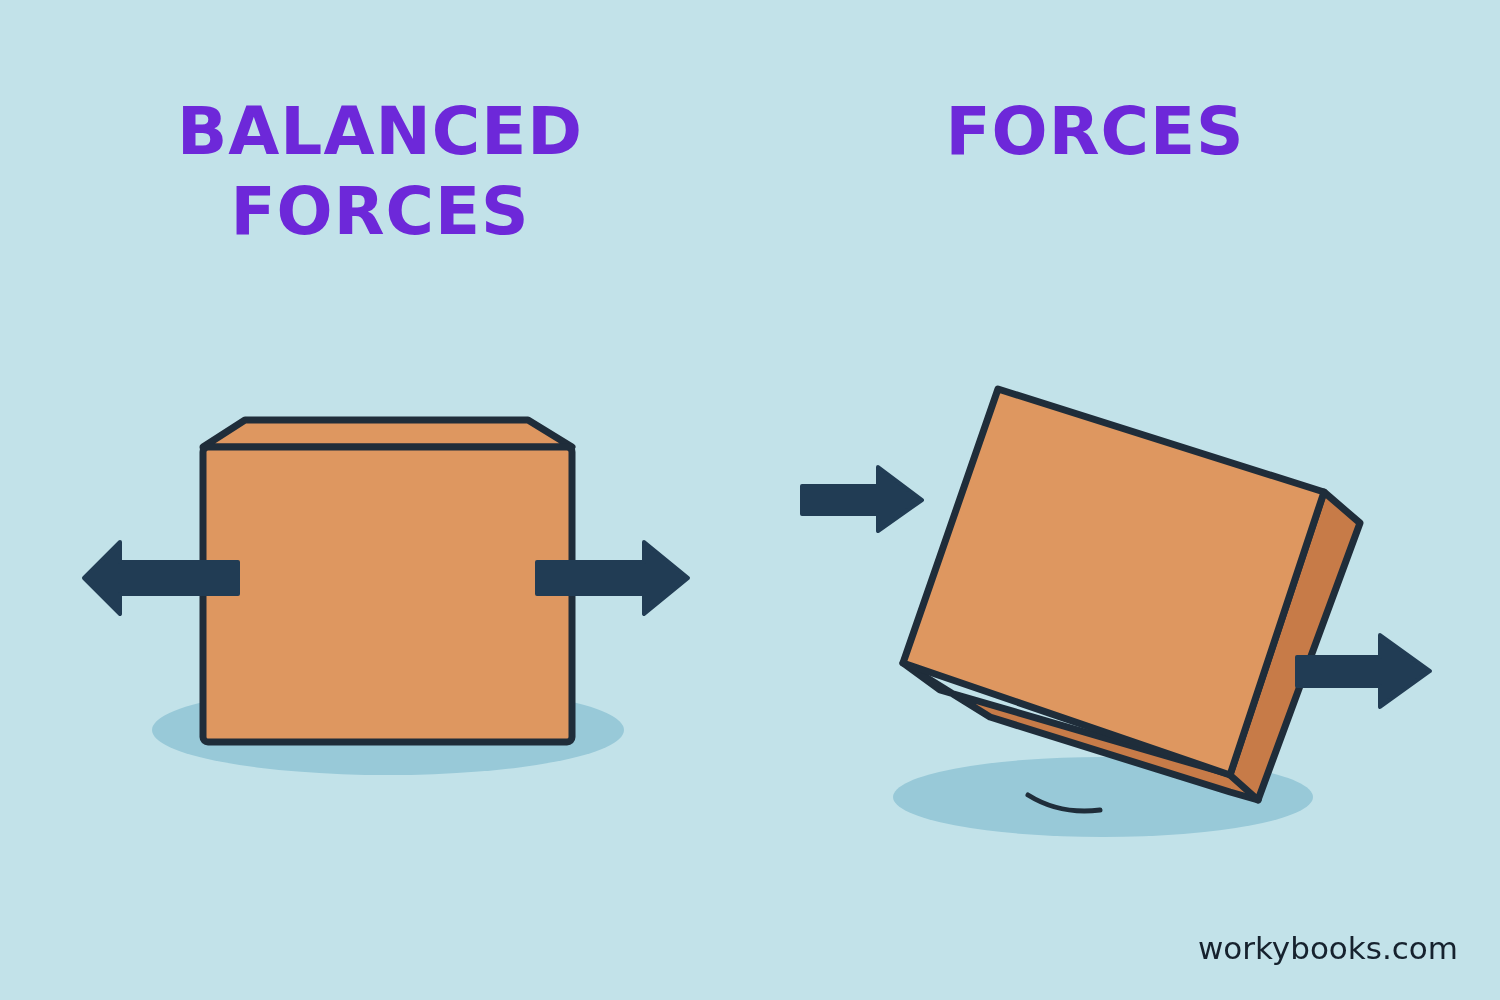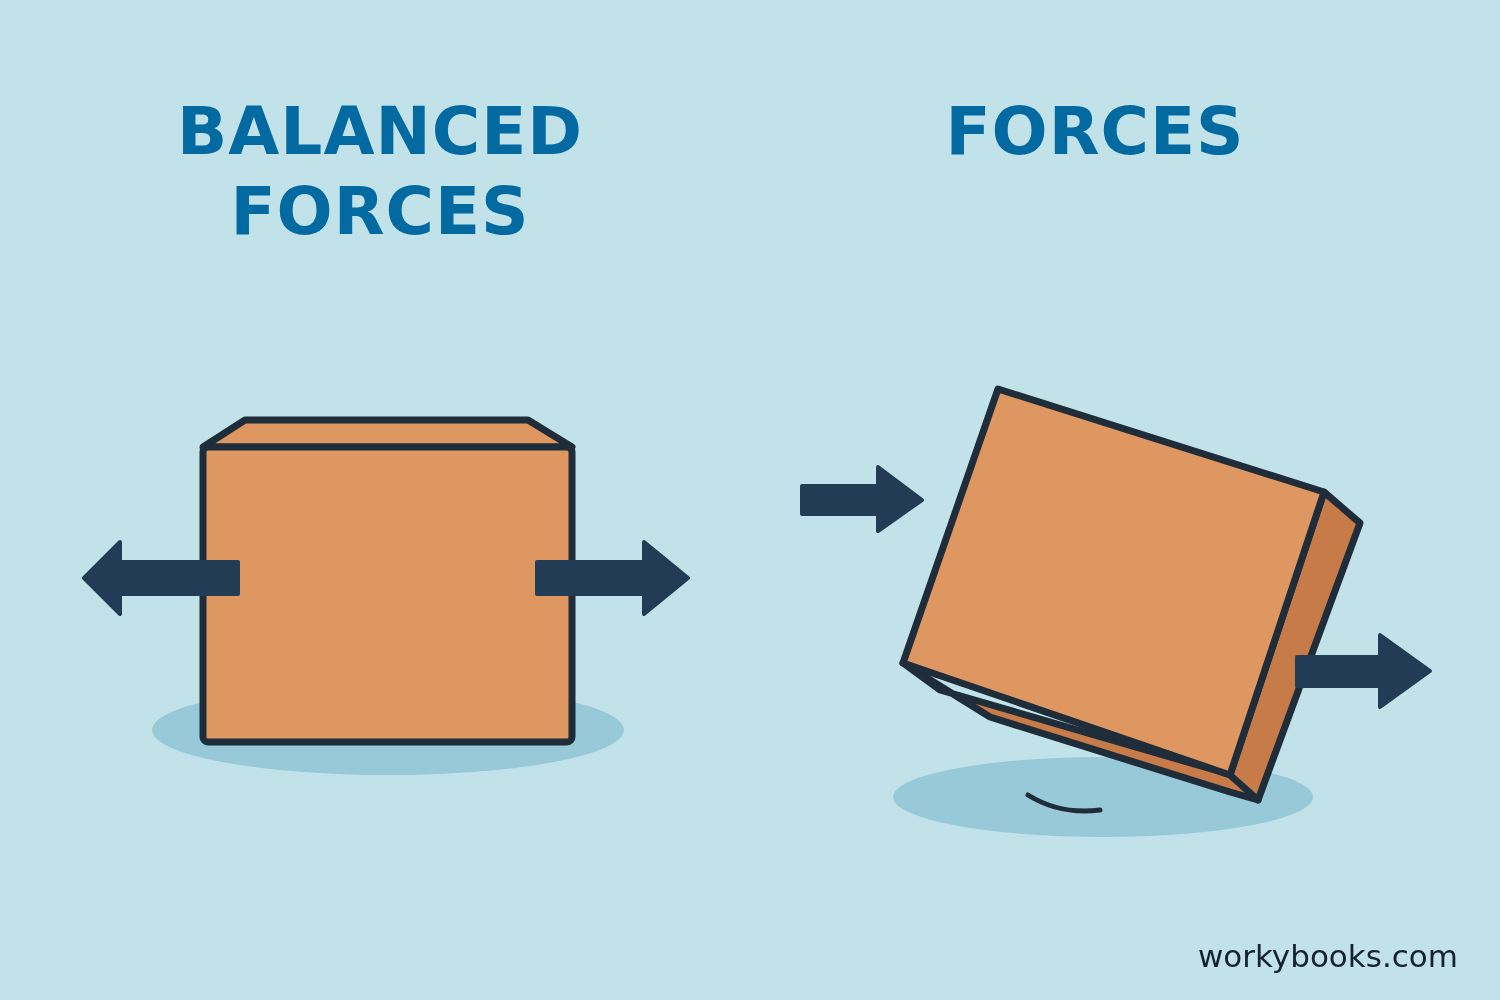--- a/index.html
+++ b/index.html
@@ -4,39 +4,38 @@
 <style>
   html, body { margin: 0; padding: 0; }
   body {
     width: 1500px; height: 1000px; overflow: hidden;
     background: #c2e2e9;
     position: relative;
     font-family: "DejaVu Sans", sans-serif;
   }
   .title {
     position: absolute;
-    color: #0369a1;
+    color: #6d28d9;
     font-family: "DejaVu Sans", sans-serif;
     font-weight: bold;
     font-size: 66px;
     line-height: 80px;
     text-align: center;
     letter-spacing: 1px;
   }
   .title div { white-space: nowrap; }
   #title-left { left: 130px; width: 500px; top: 92px; }
   #title-right { left: 840px; width: 510px; top: 92px; }
   svg.scene { position: absolute; left: 0; top: 0; }
   .watermark {
     position: absolute;
     right: 42px; top: 930px;
     font-family: "DejaVu Sans", sans-serif;
     font-size: 31px;
     color: #16222e;
-    margin-top: 8px;
   }
 </style>
 </head>
 <body>
 
 <div class="title" id="title-left">
   <div>BALANCED</div>
   <div>FORCES</div>
 </div>
 

